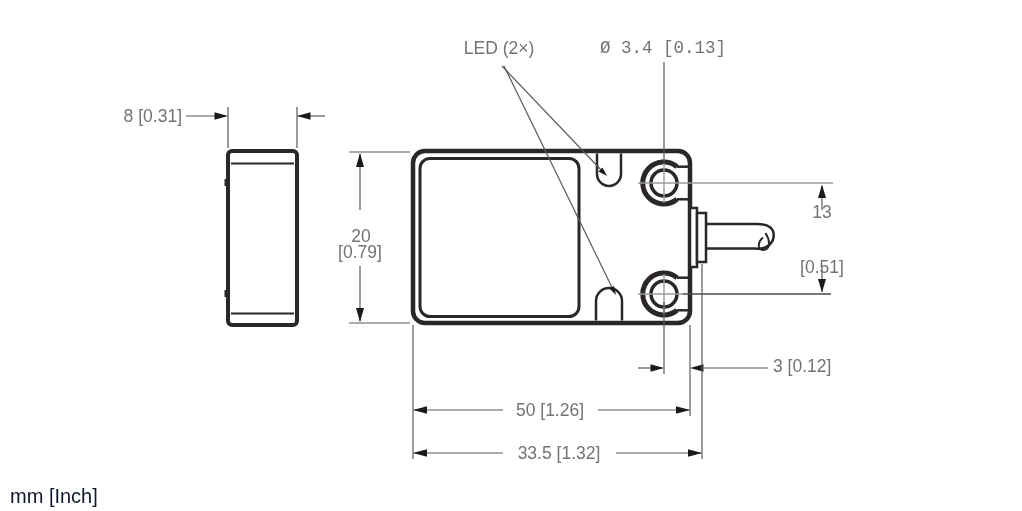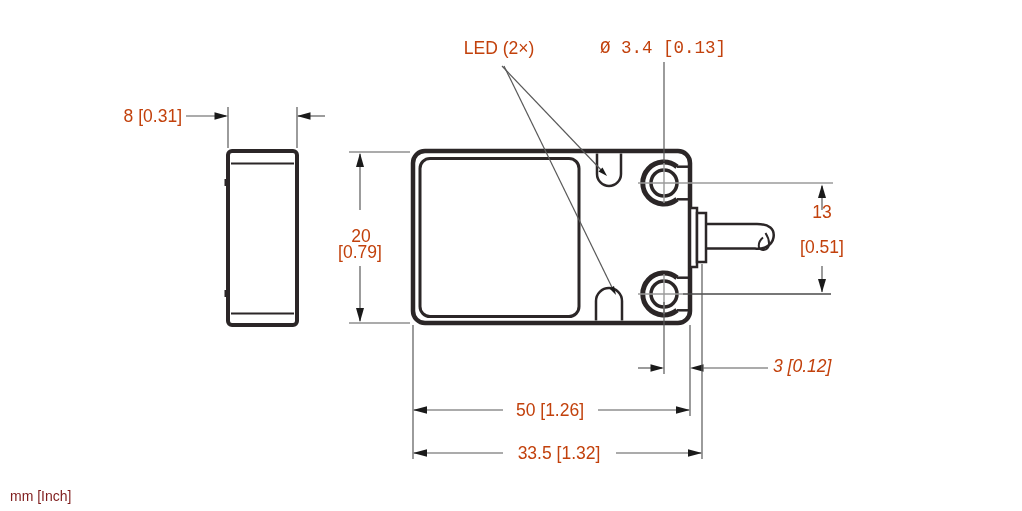--- a/index.html
+++ b/index.html
@@ -1,24 +1,24 @@
 <!DOCTYPE html>
 <html><head>
 <meta charset="utf-8">
 <style>
   html,body{margin:0;padding:0;background:#fff;}
   .canvas{
     position:relative;width:1022px;height:511px;background:#ffffff;
     font-family:"Liberation Sans",sans-serif;color:#2a2a2a;overflow:hidden;
   }
   .canvas svg{position:absolute;left:0;top:0;}
-  .lbl{position:absolute;font-size:17.5px;line-height:20px;white-space:nowrap;color:#c2410c;}
+  .lbl{position:absolute;font-size:17.5px;line-height:20px;white-space:nowrap;color:#737373;}
   .c{transform:translateX(-50%);}      
   .r{transform:translateX(-100%);text-align:right;}     
-  .units{font-size:14px;color:#7f1d1d;}
+  .units{font-size:20px;color:#0f172a;}
 </style>
 </head>
 <body>
 
 <div class="canvas">
 
   <svg width="1022" height="511" viewBox="0 0 1022 511">
 
     <g fill="none" stroke="#2b2627">
       <rect x="228" y="151" width="69" height="174" rx="4" stroke-width="4"></rect>
@@ -123,23 +123,23 @@
   <div class="lbl c" style="left:499px;top:38px;">LED (2×)</div>
 
   <div class="lbl c" style="left:663px;top:38px;font-family:Liberation Mono, monospace;">Ø 3.4 [0.13]</div>
 
   <div class="lbl r" style="left:182px;top:106px;">8 [0.31]</div>
 
   <div class="lbl c" style="left:361px;top:226px;">20</div>
   <div class="lbl c" style="left:360px;top:242px;">[0.79]</div>
 
   <div class="lbl c" style="left:822px;top:202px;">13</div>
-  <div class="lbl c" style="left:822px;top:237px;">[0.51]</div>
+  <div class="lbl c" style="left:822px;top:257px;">[0.51]</div>
 
-  <div class="lbl" style="left:773px;top:356px;font-style:italic;">3 [0.12]</div>
+  <div class="lbl" style="left:773px;top:356px;">3 [0.12]</div>
 
   <div class="lbl c" style="left:550px;top:400px;">50 [1.26]</div>
 
   <div class="lbl c" style="left:559px;top:443px;">33.5 [1.32]</div>
 
   <div class="lbl units" style="left:10px;top:486px;">mm [Inch]</div>
 
 </div>
 
 </body></html>

